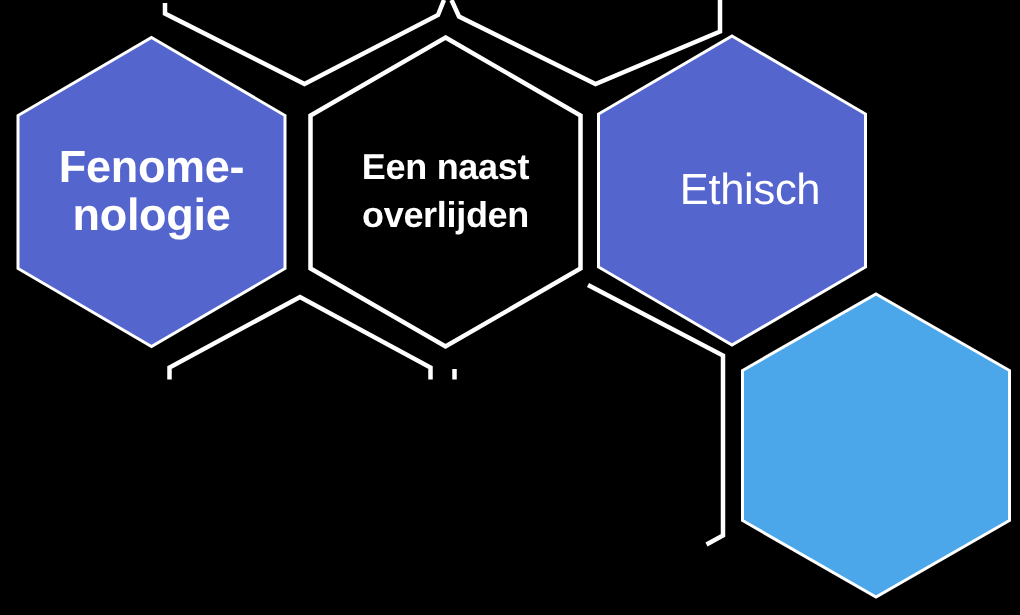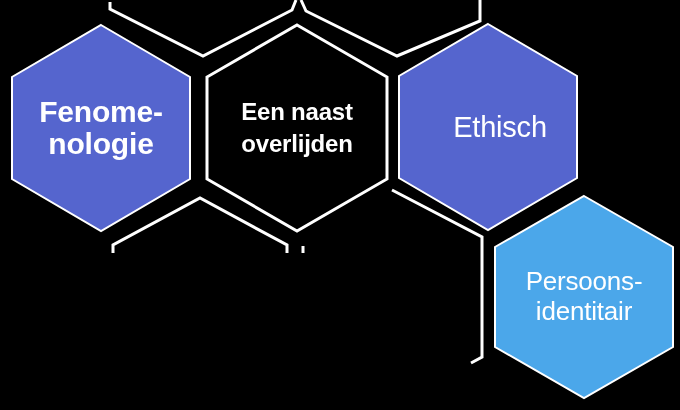--- a/index.html
+++ b/index.html
@@ -68,16 +68,14 @@
   </svg>
 
   <div class="hex-label lbl-een-naast-overlijden">Een naast
 overlijden</div>
 
   <div class="hex-label lbl-fenomenologie">Fenome-
 nologie</div>
 
   <div class="hex-label lbl-ethisch">Ethisch</div>
 
-  <div class="hex-label lbl-persoonsidentitair">Persoons-
-identitair</div>
 
 </div>
 
 </body></html>

